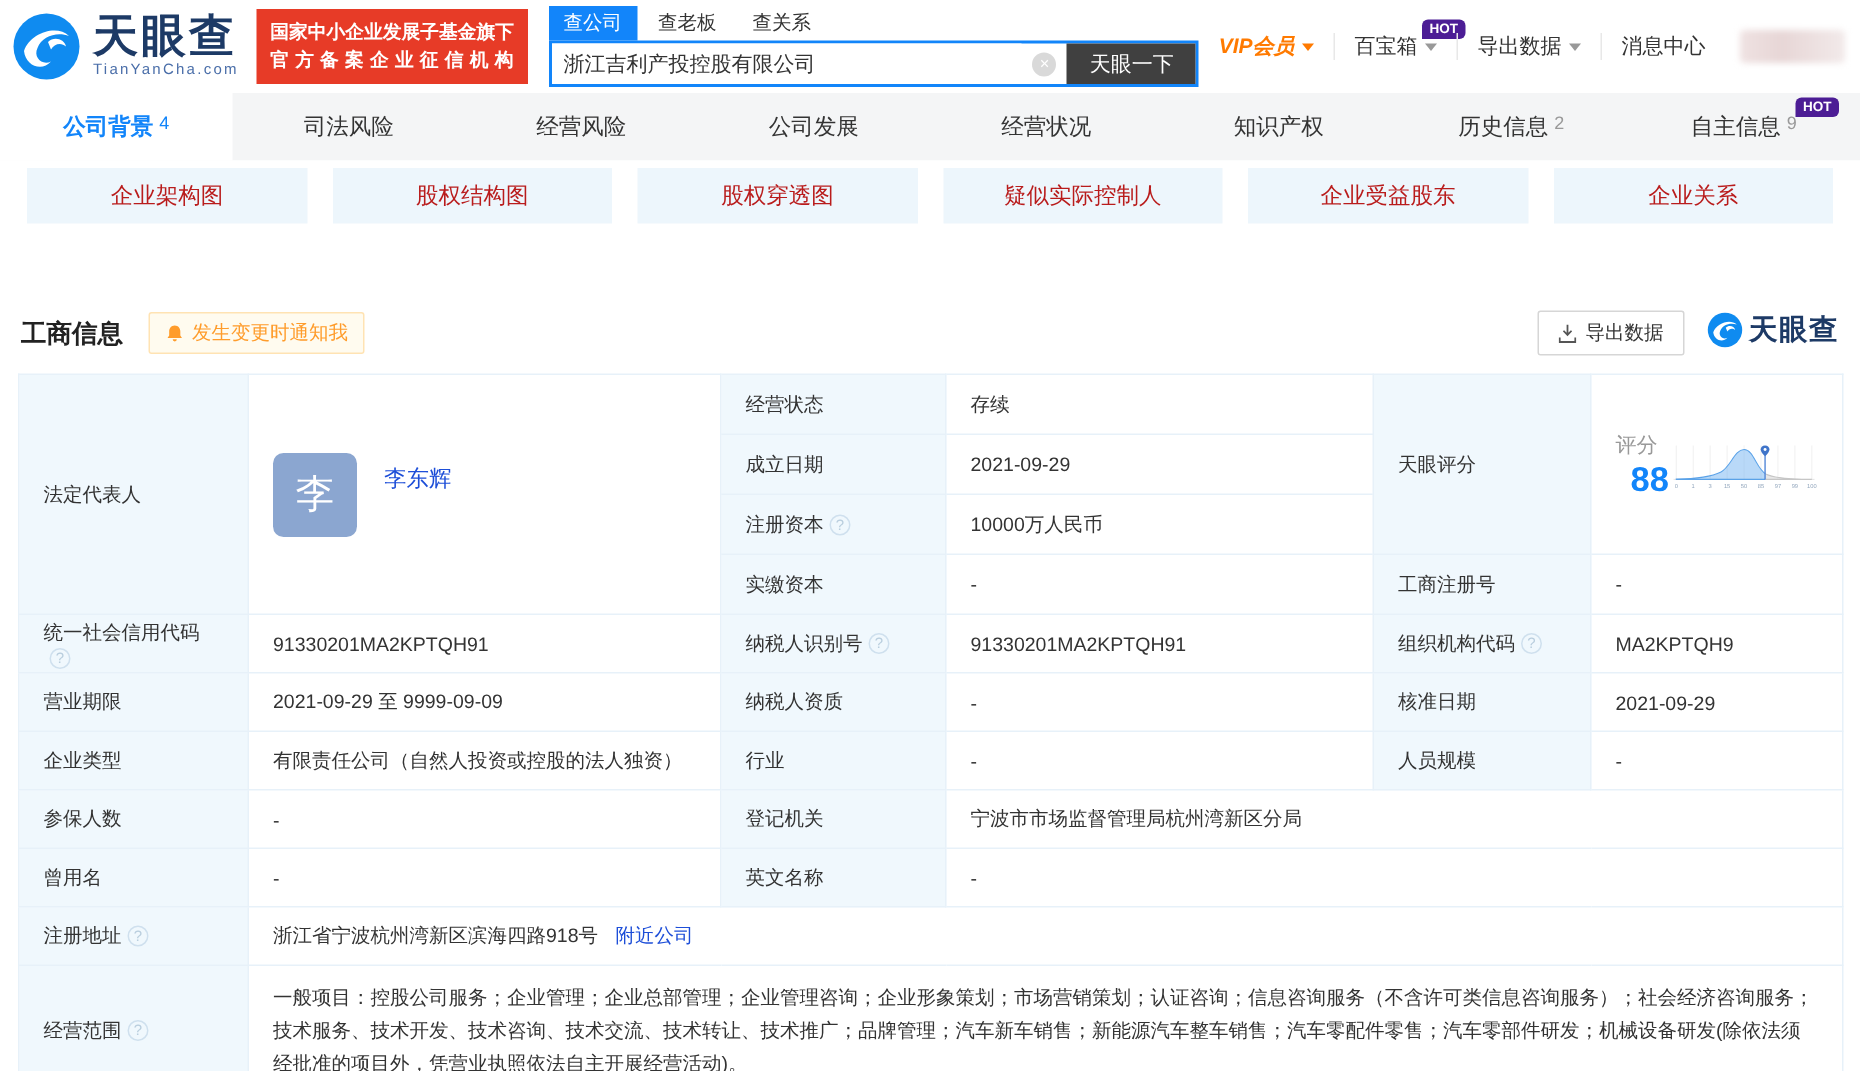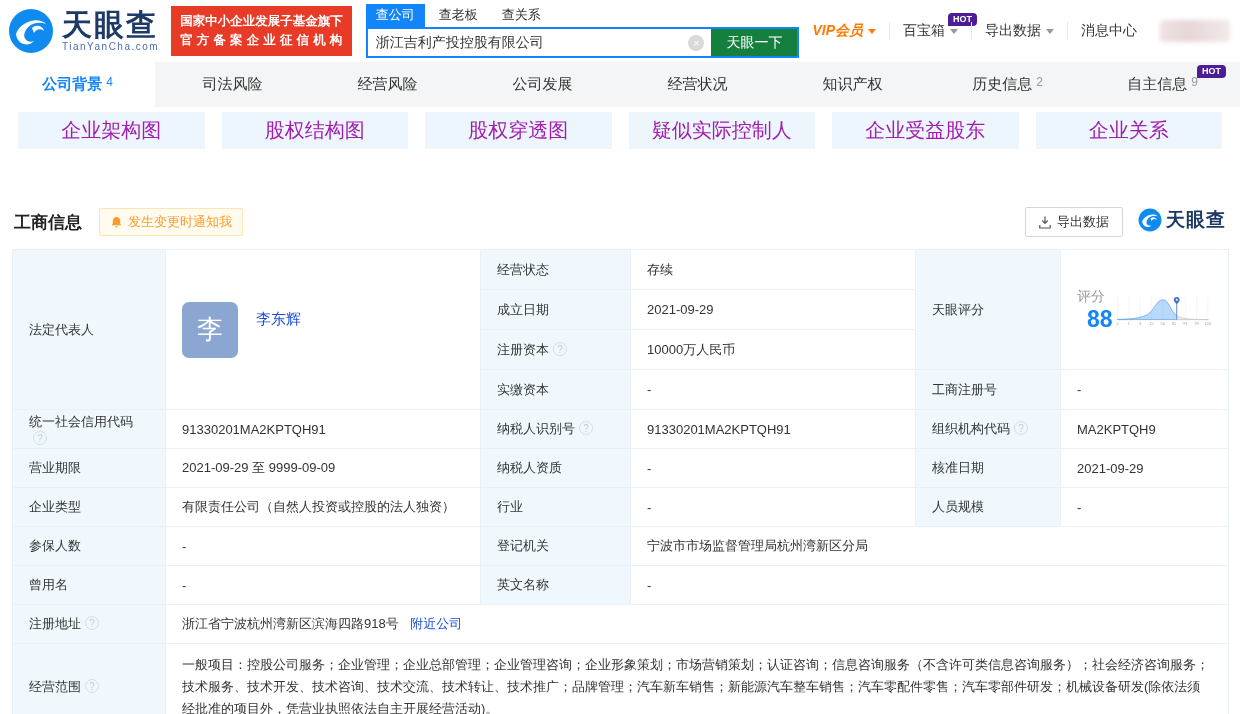--- a/index.html
+++ b/index.html
@@ -18,21 +18,21 @@
   .search-wrap { margin-left:14px; width:450px; }
   .search-tabs { display:flex; gap:4px; font-size:13px; }
   .search-tabs .stab { padding:2px 10px 3px; cursor:pointer; }
   .search-tabs .stab.active { background:#1285fa; color:#fff; }
   .search-box { display:flex; border:2px solid #1285fa; height:31px; }
   .search-box input { flex:1; border:0; outline:none; font-size:14px; padding:0 8px; color:#333;
     font-family:inherit; min-width:0; }
   .clear-btn { width:30px; display:flex; align-items:center; justify-content:center; cursor:pointer; }
   .clear-x { width:16px; height:16px; border-radius:50%; background:#d9d9d9; color:#fff; font-size:11px;
     line-height:16px; text-align:center; }
-  .go-btn { width:86px; background:#15803d; color:#fff; font-size:14px; border:0; cursor:pointer; }
+  .go-btn { width:86px; background:#404040; color:#fff; font-size:14px; border:0; cursor:pointer; }
 
   .user-nav { margin-left:auto; display:flex; align-items:center; font-size:14px; color:#333; gap:0; }
   .unav-item { display:flex; align-items:center; padding:0 13px; position:relative; cursor:pointer; white-space:nowrap; }
   .unav-item + .unav-item { border-left:1px solid #e8e8e8; }
   .vip { color:#ff7a00; font-weight:bold; font-style:italic; }
   .caret { width:0; height:0; border-left:4px solid transparent; border-right:4px solid transparent;
     border-top:5px solid #999; margin-left:5px; }
   .caret.orange { border-top-color:#ff7a00; }
   .hot-badge { position:absolute; top:-9px; right:-6px; background:#4c1d95; color:#fff; font-size:9px;
     font-weight:bold; padding:1px 5px 2px; border-radius:4px 4px 4px 0; font-style:normal; }
@@ -43,21 +43,21 @@
   .main-tabs { height:45px; background:#f4f5f6; display:flex; }
   .mtab { flex:1; display:flex; align-items:center; justify-content:center; font-size:15px; cursor:pointer; position:relative; }
   .mtab.active { background:#fff; color:#1285fa; font-weight:bold;text-align:right; }
   .mtab .cnt { font-size:12px; margin-left:4px; color:#999; position:relative; top:-3px; font-weight:normal; }
   .mtab.active .cnt { color:#1285fa; }
   .mtab .hot-badge { top:3px; right:14px; }
 
   
   .sub-tabs { display:flex; gap:17px; padding:5px 18px 0; background:#fff; }
   .subtab { flex:1; height:37px; background:#edf6fc; display:flex; align-items:center; justify-content:center;
-    font-size:20px; color:#a21caf; cursor:pointer; }
+    font-size:15px; color:#b91c1c; cursor:pointer; }
 
   
   .section-head { display:flex; align-items:center; margin:58px 14px 12px; }
   .sec-title { font-size:17px; font-weight:bold; color:#222; }
   .notify-btn { margin-left:17px; display:flex; align-items:center; gap:5px; background:#fffbef;
     border:1px solid #ffe3b3; color:#ff9c2b; font-size:13px; padding:4px 10px; border-radius:2px; cursor:pointer; }
   .head-right { margin-left:auto; display:flex; align-items:flex-start; }
   .export-btn { display:flex; align-items:center; gap:6px; border:1px solid #d6d6d6; background:#fff;
     font-size:13px; color:#333; padding:5px 13px; border-radius:2px; cursor:pointer; }
   .watermark { display:flex; align-items:center; gap:4px; margin-left:15px; }

